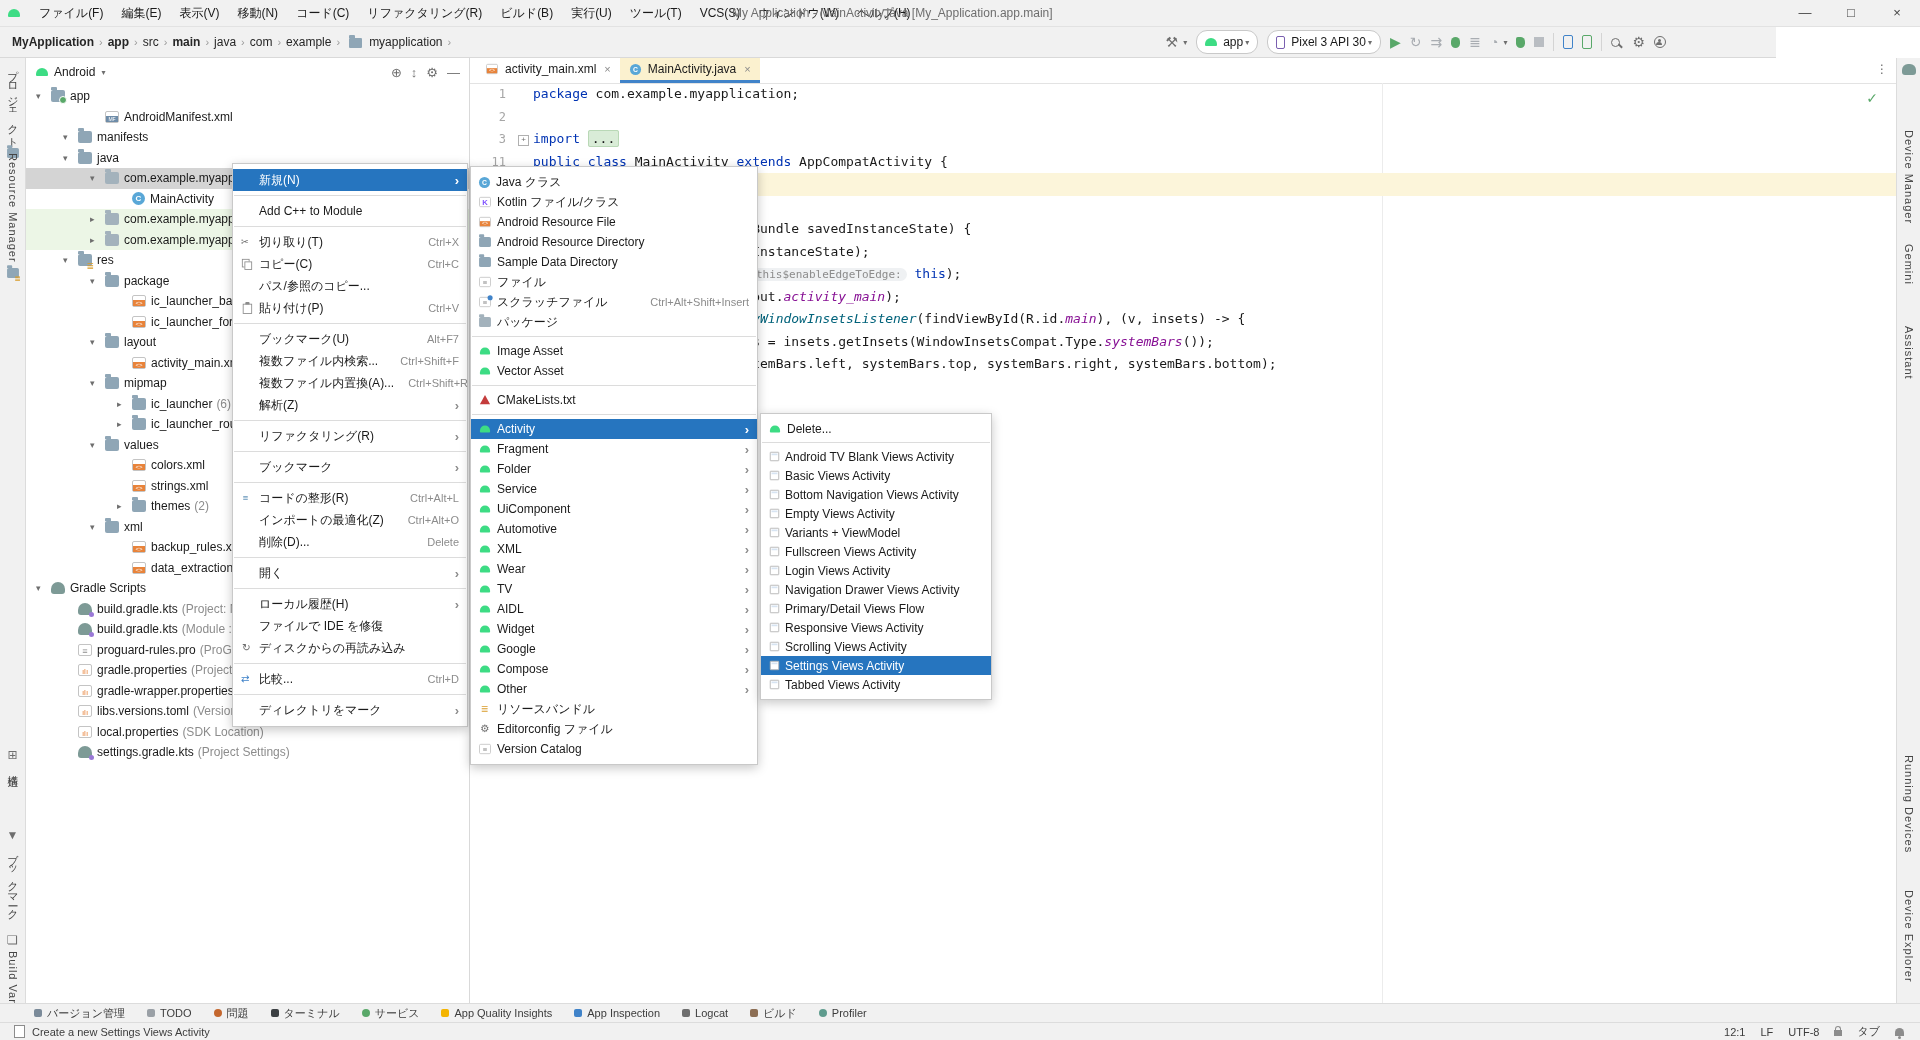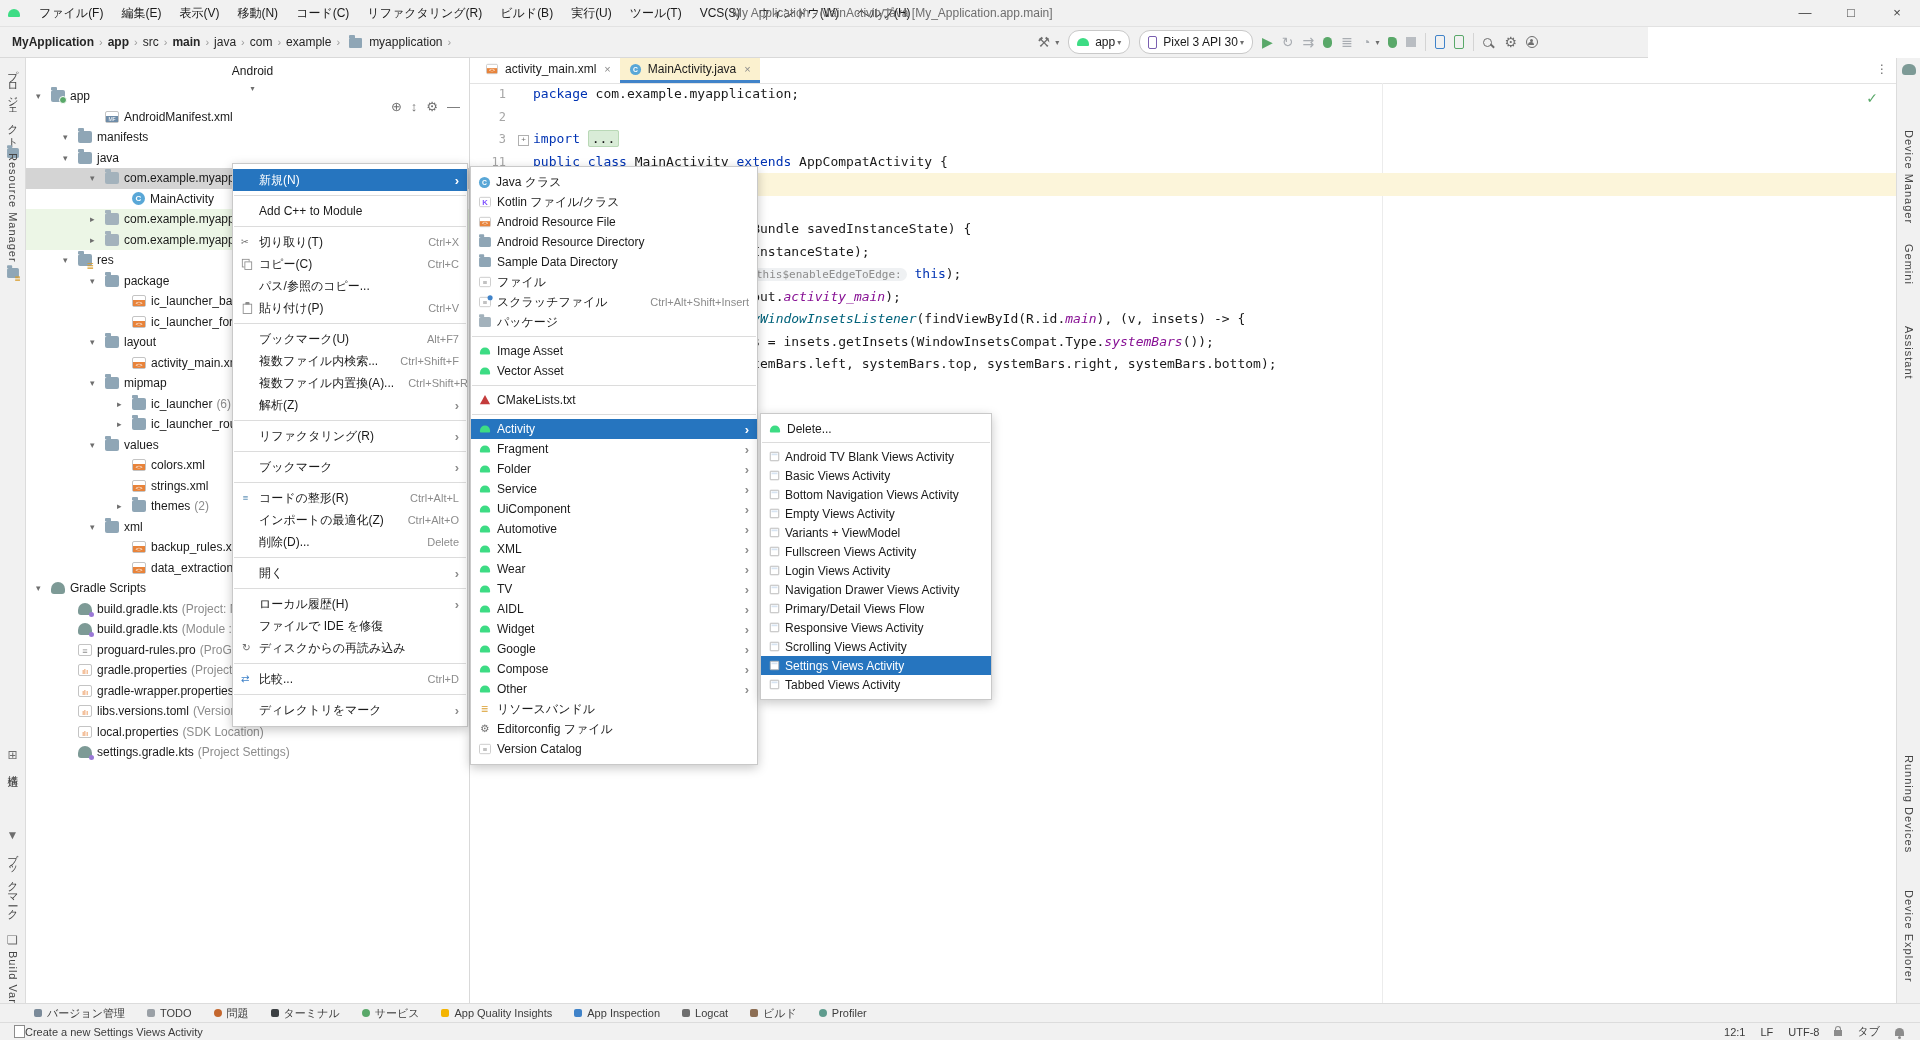--- a/index.html
+++ b/index.html
@@ -5,21 +5,21 @@
   html,body{margin:0;padding:0;background:#fff;font-family:"Liberation Sans","DejaVu Sans",sans-serif;}
   #app{position:relative;width:1920px;height:1040px;overflow:hidden;background:#fff;color:#1a1a1a;font-size:12px;}
   
   #titlebar{position:absolute;left:0;top:0;width:1920px;height:27px;background:#f1f1f1;border-bottom:1px solid #e2e2e2;box-sizing:border-box;display:flex;align-items:center;}
   .applogo{width:12px;height:8px;border-radius:6px 6px 1px 1px;background:#3ddc84;margin:0 10px 0 8px;}
   .mitem{padding:0 9px;line-height:26px;color:#1a1a1a;cursor:default;white-space:nowrap;}
   #wintitle{position:absolute;left:732px;top:0;line-height:26px;color:#6e6e6e;}
   #winbtns{position:absolute;right:0;top:0;display:flex;}
   .wbtn{width:46px;height:26px;text-align:center;line-height:26px;color:#444;font-size:13px;}
   
-  #toolbar{position:absolute;left:0;top:27px;width:1648px;height:31px;background:#f1f1f1;border-bottom:1px solid #d9d9d9;box-sizing:border-box;}
+  #toolbar{position:absolute;left:0;top:27px;width:1776px;height:31px;background:#f1f1f1;border-bottom:1px solid #d9d9d9;box-sizing:border-box;}
   #crumbs{position:absolute;left:12px;top:0;height:30px;display:flex;align-items:center;gap:5px;white-space:nowrap;}
   .crumb{color:#262626;}
   .crumb.b{font-weight:bold;}
   .csep{color:#9a9a9a;font-size:11px;}
   .minifolder{display:inline-block;width:13px;height:10px;background:#8fa6b6;border-radius:1px;position:relative;margin:0 2px -1px 4px;}
   .minifolder::before{content:"";position:absolute;left:0;top:-3px;width:6px;height:3px;background:#8fa6b6;border-radius:1px 1px 0 0;}
   #runbar{position:absolute;right:110px;top:0;height:30px;display:flex;align-items:center;gap:9px;}
   .tbico{color:#6e6e6e;font-size:14px;line-height:14px;}
   .tbico.green{color:#59a869;}
   .tbico.dim{color:#a9adb2;}
@@ -40,21 +40,21 @@
   .personico::after{content:"";position:absolute;left:1.2px;top:5.2px;width:6px;height:3px;border-radius:3px 3px 0 0;background:#6e6e6e;}
   
   #lstripe{position:absolute;left:0;top:58px;width:26px;height:945px;background:#f1f1f1;border-right:1px solid #dcdcdc;box-sizing:border-box;}
   #rstripe{position:absolute;left:1896px;top:58px;width:24px;height:945px;background:#f1f1f1;border-left:1px solid #dcdcdc;box-sizing:border-box;}
   .stripebtn{position:absolute;left:0;width:100%;display:flex;flex-direction:column;align-items:center;gap:4px;color:#454545;font-size:11px;}
   .vtext{writing-mode:vertical-rl;letter-spacing:1px;white-space:nowrap;}
   .stripeico{font-size:12px;color:#6e6e6e;}
   .elephant{width:14px;height:11px;border-radius:6px 6px 3px 3px;background:#7d9a96;}
   
   #project{position:absolute;left:26px;top:58px;width:444px;height:945px;background:#fff;border-right:1px solid #d9d9d9;box-sizing:border-box;}
-  #pjheader{height:28px;display:flex;align-items:center;padding-left:10px;gap:6px;flex-direction:column;}
+  #pjheader{height:28px;display:flex;align-items:center;padding-left:10px;gap:6px;}
   #pjheader .caret{font-size:8px;color:#6e6e6e;}
   #pjicons{margin-left:auto;display:flex;gap:9px;padding-right:9px;color:#6e6e6e;font-size:13px;}
   #tree{position:absolute;left:0;top:28px;right:0;bottom:0;overflow:hidden;}
   .trow{height:20.5px;display:flex;align-items:center;white-space:nowrap;}
   .trow.sel{background:#d4d4d4;}
   .trow.new{background:#ecf6e6;}
   .ind0{padding-left:10px;}.ind1{padding-left:37px;}.ind2{padding-left:64px;}.ind3{padding-left:91px;}
   .chev{width:15px;color:#6e6e6e;font-size:9px;flex-shrink:0;}
   .chev-d::before{content:"▾";}
   .chev-r::before{content:"▸";}
@@ -133,21 +133,21 @@
   .marr{color:#8c8c8c;font-size:13px;margin-left:8px;font-weight:bold;}
   .msep{height:1px;background:#dcdcdc;margin:4px 1px;}
   
   #btoolbar{position:absolute;left:0;top:1003px;width:1920px;height:19px;background:#f1f1f1;border-top:1px solid #dcdcdc;box-sizing:border-box;display:flex;align-items:center;padding-left:34px;gap:22px;font-size:11px;color:#3c3c3c;}
   .bbitem{display:flex;align-items:center;gap:5px;white-space:nowrap;}
   .bbico{width:8px;height:8px;border-radius:2px;background:#8c9196;display:inline-block;}
   .bbico.c1{background:#7a8a99;}.bbico.c2{background:#9aa0a6;}.bbico.c3{background:#c4672e;border-radius:50%;}
   .bbico.c4{background:#3c4043;}.bbico.c5{background:#59a869;border-radius:50%;}.bbico.c6{background:#f4b400;}
   .bbico.c7{background:#4083c9;}.bbico.c8{background:#6e6e6e;}.bbico.c9{background:#8c6e54;}.bbico.c10{background:#5f9c8e;border-radius:50%;}
   #statusbar{position:absolute;left:0;top:1022px;width:1920px;height:18px;background:#f1f1f1;border-top:1px solid #dcdcdc;box-sizing:border-box;display:flex;align-items:center;font-size:11px;color:#3c3c3c;}
-  #statusleft{display:flex;align-items:center;padding-left:14px;flex:1;}
+  #statusleft{display:flex;align-items:center;gap:7px;padding-left:14px;flex:1;}
   .docico{width:9px;height:11px;border:1px solid #8c8c8c;background:#fff;}
   #statusright{display:flex;align-items:center;gap:15px;padding-right:16px;color:#3c3c3c;}
   .lockico{width:8px;height:6px;background:#8c8c8c;position:relative;display:inline-block;margin-top:3px;}
   .lockico::before{content:"";position:absolute;left:1px;top:-4px;width:4px;height:4px;border:1.5px solid #8c8c8c;border-bottom:none;border-radius:3px 3px 0 0;}
   .bellico{width:9px;height:8px;border-radius:5px 5px 0 0;background:#8c8c8c;position:relative;display:inline-block;}
   .bellico::after{content:"";position:absolute;left:3px;bottom:-3px;width:3px;height:3px;border-radius:50%;background:#8c8c8c;}
 </style>
 </head>
 <body>
 

